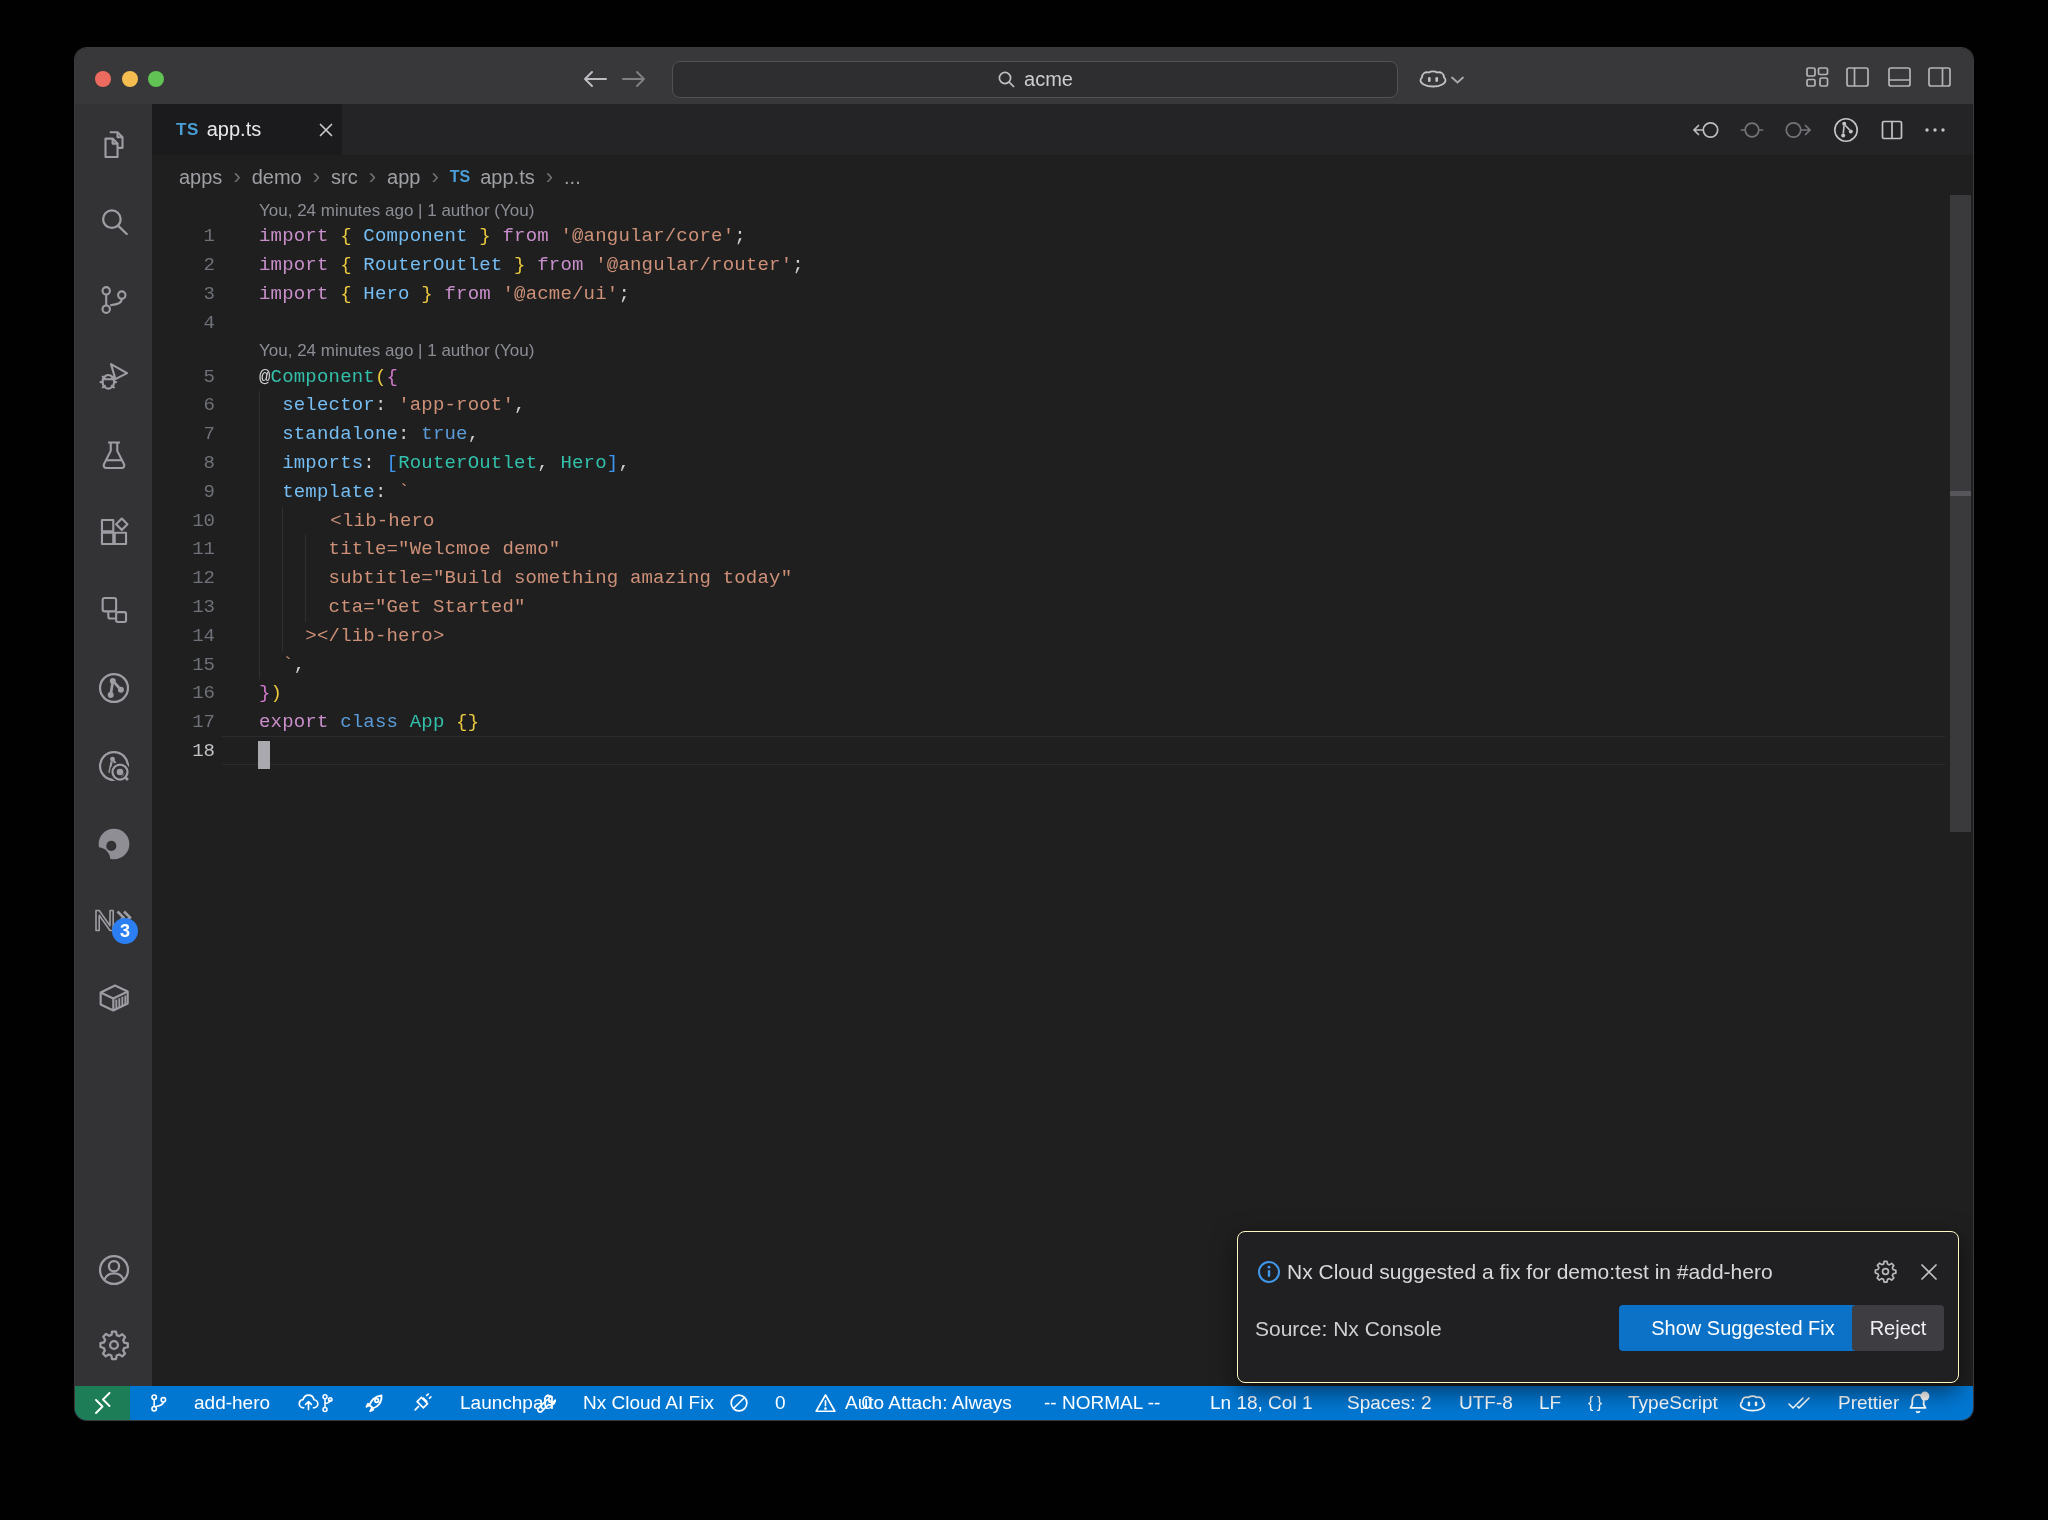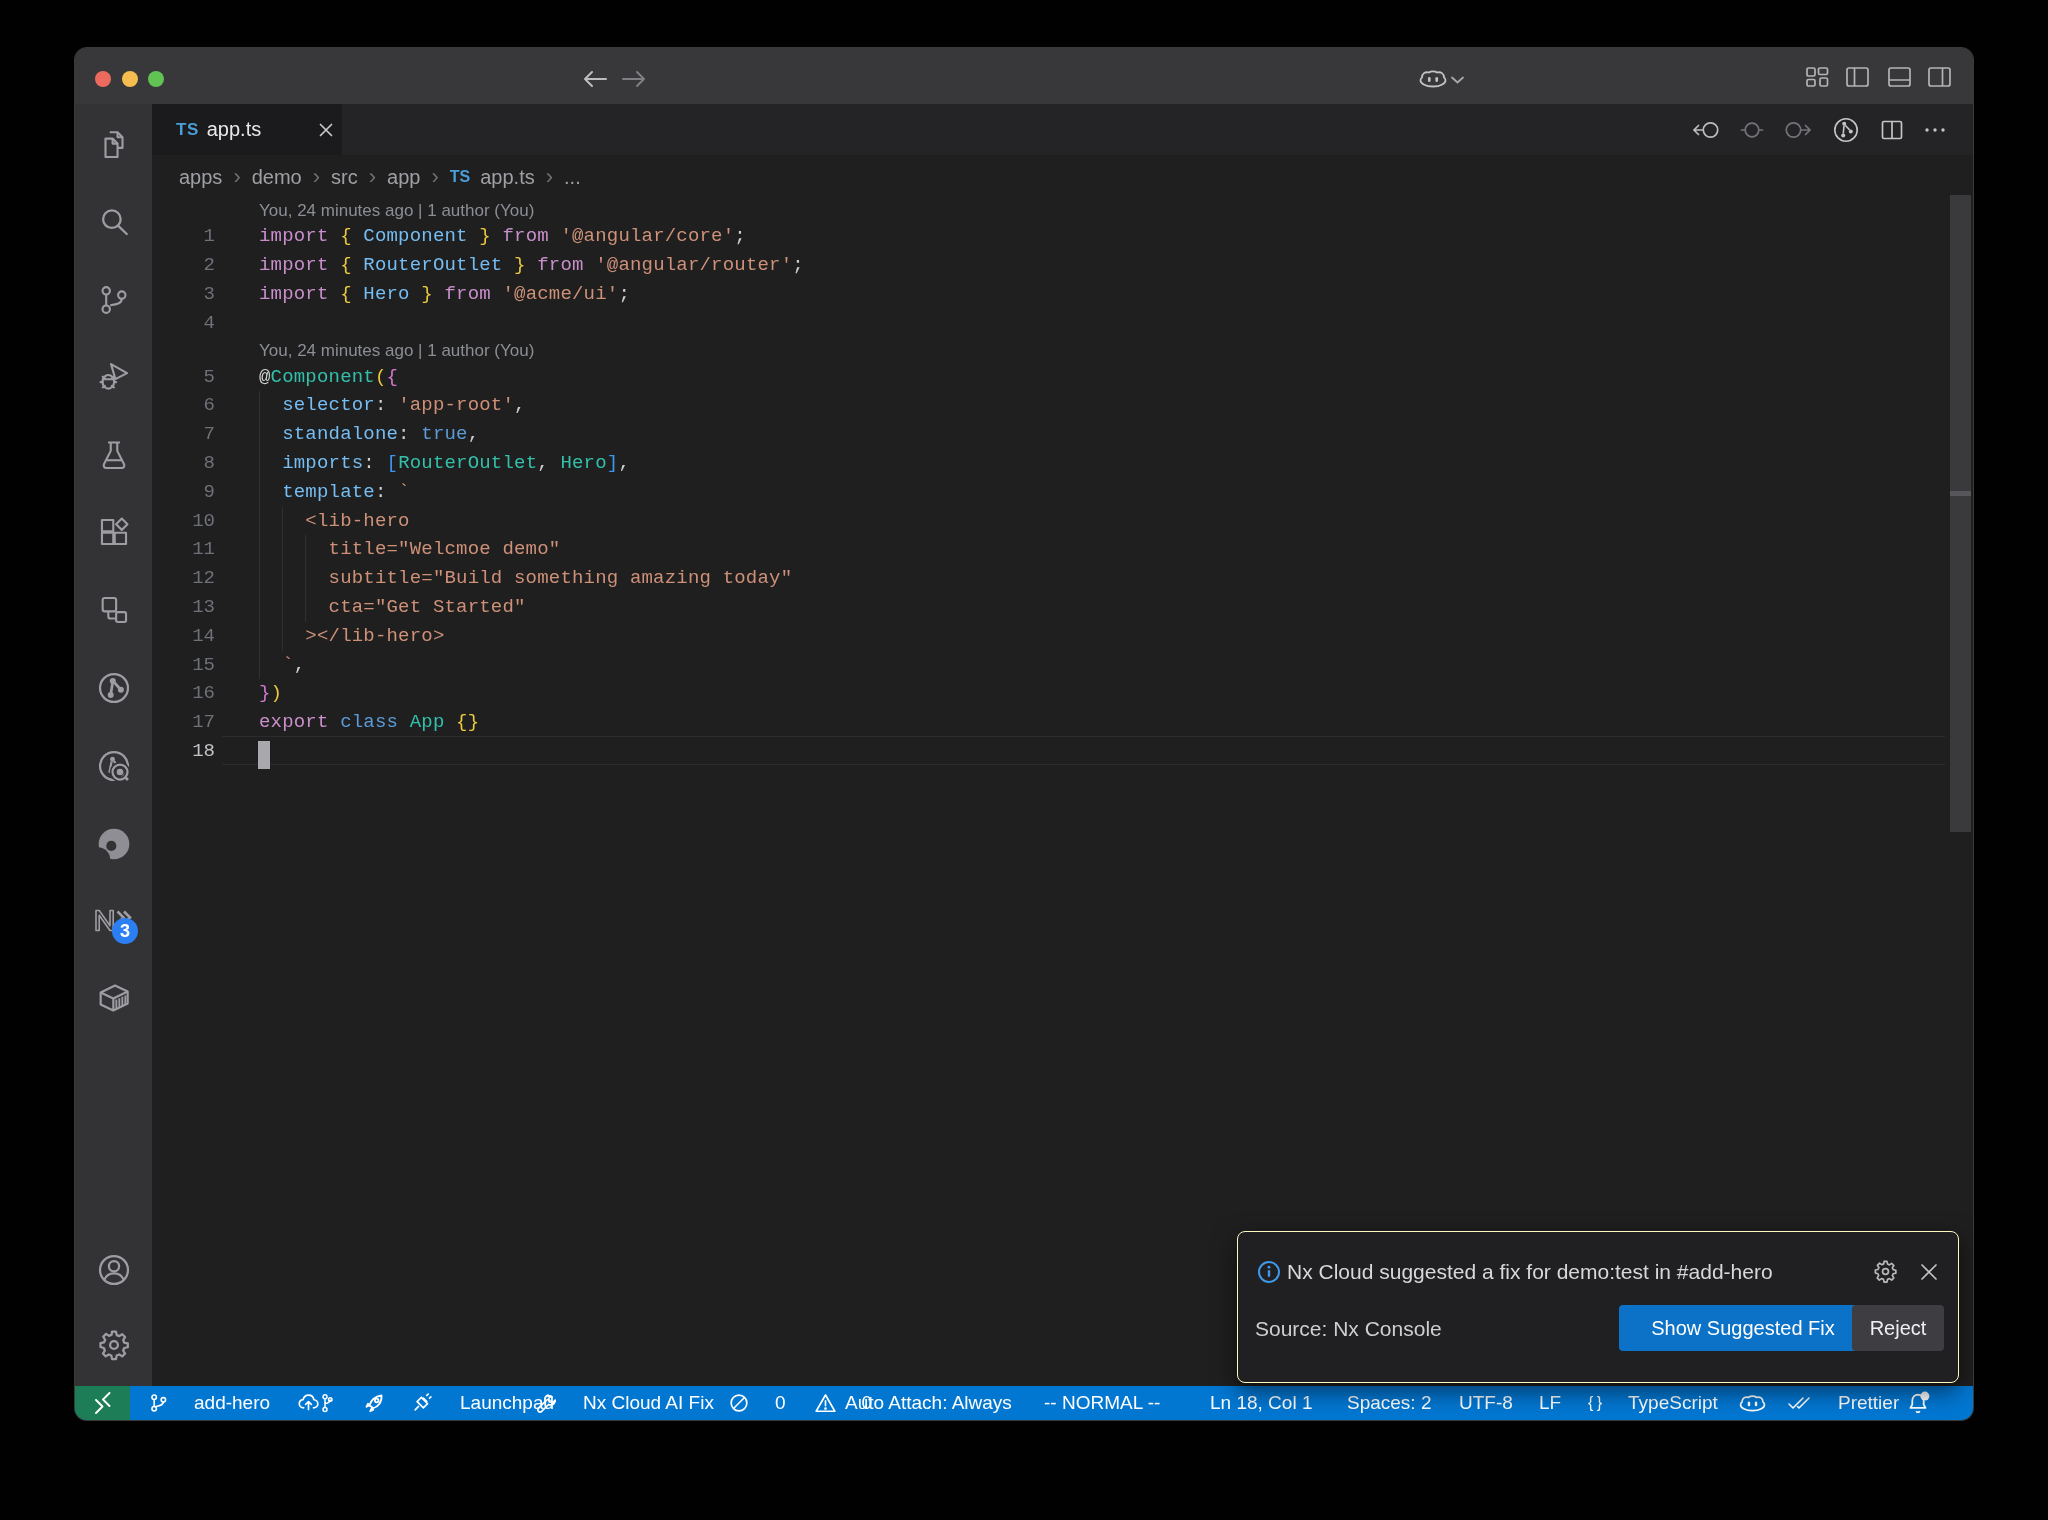--- a/index.html
+++ b/index.html
@@ -63,20 +63,27 @@
   <div id="titlebar">
     <div class="tl" style="left:20px; background:#ed6b5e;"></div>
     <div class="tl" style="left:47px; background:#f5bd4f;"></div>
     <div class="tl" style="left:73px; background:#61c354;"></div>
     <svg class="abs" style="left:506px; top:18px; color:#bdbdc1;" width="28" height="26" viewBox="0 0 28 26" fill="none" stroke="currentColor" stroke-width="2" stroke-linecap="round" stroke-linejoin="round">
       <path d="M25 13H5M11 6l-7 7 7 7"></path>
     </svg>
     <svg class="abs" style="left:545px; top:18px; color:#7f7f84;" width="28" height="26" viewBox="0 0 28 26" fill="none" stroke="currentColor" stroke-width="2" stroke-linecap="round" stroke-linejoin="round">
       <path d="M3 13h20M17 6l7 7-7 7"></path>
     </svg>
+    <div id="searchbox">
+      <svg style="margin-right:8px;" width="19" height="19" viewBox="0 0 19 19" fill="none" stroke="#c0c0c4" stroke-width="1.7">
+          <circle cx="8" cy="8" r="5.6"></circle>
+          <path d="M12.2 12.2L17 17"></path>
+        </svg>
+      <span>acme</span>
+    </div>
 
     <svg class="abs" style="left:1343px; top:20px; color:#c2c2c6;" width="30" height="22" viewBox="0 0 30 22" fill="none" stroke="currentColor" stroke-width="1.8">
       <path d="M4 9.5C4 5.5 7 3.5 11 4.5 12.5 3 17.5 3 19 4.5 23 3.5 26 5.5 26 9.5 27 10 27.5 11 27.5 12.5 27.5 15 23 18.5 15 18.5 7 18.5 2.5 15 2.5 12.5 2.5 11 3 10 4 9.5Z"></path>
       <rect x="10" y="9" width="2.6" height="5" rx="1.3" fill="currentColor" stroke="none"></rect>
       <rect x="17.4" y="9" width="2.6" height="5" rx="1.3" fill="currentColor" stroke="none"></rect>
     </svg>
     <svg class="abs" style="left:1375px; top:27px; color:#a9a9ad;" width="15" height="10" viewBox="0 0 15 10" fill="none" stroke="currentColor" stroke-width="1.8" stroke-linecap="round">
         <path d="M2 2.5l5.5 5 5.5-5"></path>
       </svg>
 
@@ -288,21 +295,21 @@
     <div class="code" style="top:164px;"><span class="wht">@</span><span class="teal">Component</span><span class="gold">(</span><span class="orc">{</span></div>
     <div class="ln" style="top:192px;">6</div>
     <div class="code" style="top:192px;">  <span class="prop">selector</span>: <span class="str">'app-root'</span>,</div>
     <div class="ln" style="top:221px;">7</div>
     <div class="code" style="top:221px;">  <span class="prop">standalone</span>: <span class="kblu">true</span>,</div>
     <div class="ln" style="top:250px;">8</div>
     <div class="code" style="top:250px;">  <span class="prop">imports</span>: <span class="bblu">[</span><span class="teal">RouterOutlet</span>, <span class="teal">Hero</span><span class="bblu">]</span>,</div>
     <div class="ln" style="top:279px;">9</div>
     <div class="code" style="top:279px;">  <span class="prop">template</span>: <span class="str">`</span></div>
     <div class="ln" style="top:308px;">10</div>
-    <div class="code" style="top:308px;"><span class="str">    &lt;lib-hero</span></div>
+    <div class="code" style="top:308px;margin-left:25px;"><span class="str">    &lt;lib-hero</span></div>
     <div class="ln" style="top:336px;">11</div>
     <div class="code" style="top:336px;"><span class="str">      title="Welcmoe demo"</span></div>
     <div class="ln" style="top:365px;">12</div>
     <div class="code" style="top:365px;"><span class="str">      subtitle="Build something amazing today"</span></div>
     <div class="ln" style="top:394px;">13</div>
     <div class="code" style="top:394px;"><span class="str">      cta="Get Started"</span></div>
     <div class="ln" style="top:423px;">14</div>
     <div class="code" style="top:423px;"><span class="str">    &gt;&lt;/lib-hero&gt;</span></div>
     <div class="ln" style="top:452px;">15</div>
     <div class="code" style="top:452px;">  <span class="str">`</span>,</div>

